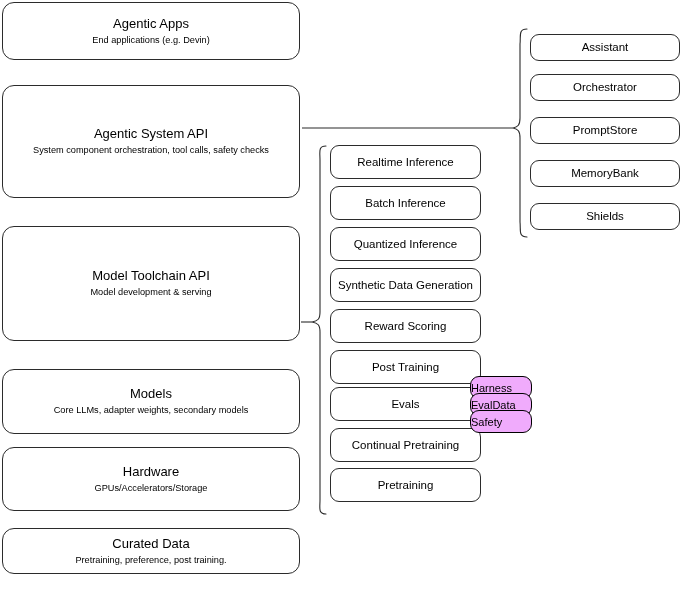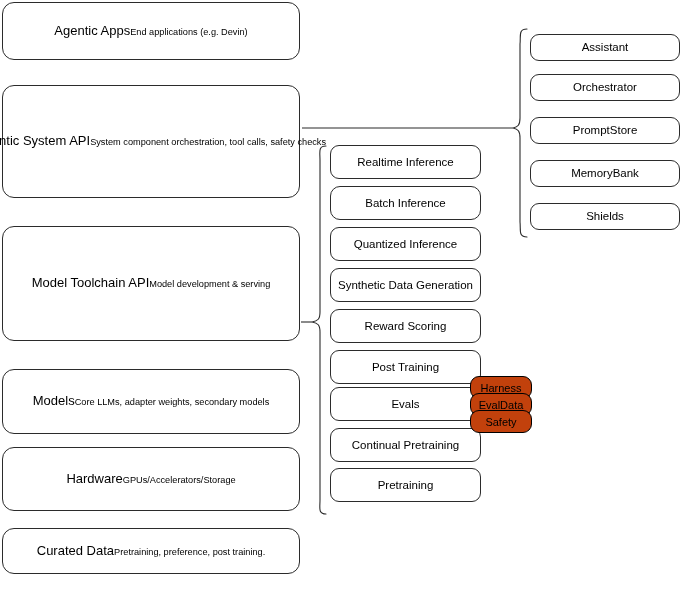--- a/index.html
+++ b/index.html
@@ -21,21 +21,21 @@
   }
 
   
   .box {
     position: absolute;
     box-sizing: border-box;
     border: 1.1px solid #2b2b2b;
     border-radius: 12px;
     background: #ffffff;
     display: flex;
-    flex-direction: row;
+    flex-direction: column;
     align-items: center;
     justify-content: center;
     text-align: center;
     line-height: 1.25;
   }
   .box .title {
     font-size: 13px;
     color: #000;
     white-space: nowrap;
   }
@@ -70,24 +70,24 @@
 
   
   .pill {
     position: absolute;
     box-sizing: border-box;
     left: 470px;
     width: 62px;
     height: 23px;
     border: 1.2px solid #000;
     border-radius: 9px;
-    background: #c2410c;
+    background: #f0abfc;
     display: flex;
     align-items: center;
-    justify-content: center;
+    justify-content: flex-start;
     font-size: 11px;
     z-index: 6;
   }
 
   
   .connector {
     position: absolute;
     pointer-events: none;
   }
   .connector svg { display: block; overflow: visible; }
@@ -153,21 +153,21 @@
                C 320 319, 318 321, 312 322
                C 318 323, 320 325, 320 332
                L 320 500
                C 320 508, 318 514, 326 514" fill="none" stroke="#2b2b2b" stroke-width="1.1" stroke-linecap="round"></path>
     </svg>
   </div>
 
   <div class="box mid-box" style="top:145px;">
     <div class="title">Realtime Inference</div>
   </div>
-  <div class="box mid-box" style="top:186px;border-radius:10px;">
+  <div class="box mid-box" style="top:186px;">
     <div class="title">Batch Inference</div>
   </div>
   <div class="box mid-box" style="top:227px;">
     <div class="title">Quantized Inference</div>
   </div>
   <div class="box mid-box" style="top:268px;">
     <div class="title">Synthetic Data Generation</div>
   </div>
   <div class="box mid-box" style="top:309px;">
     <div class="title">Reward Scoring</div>

